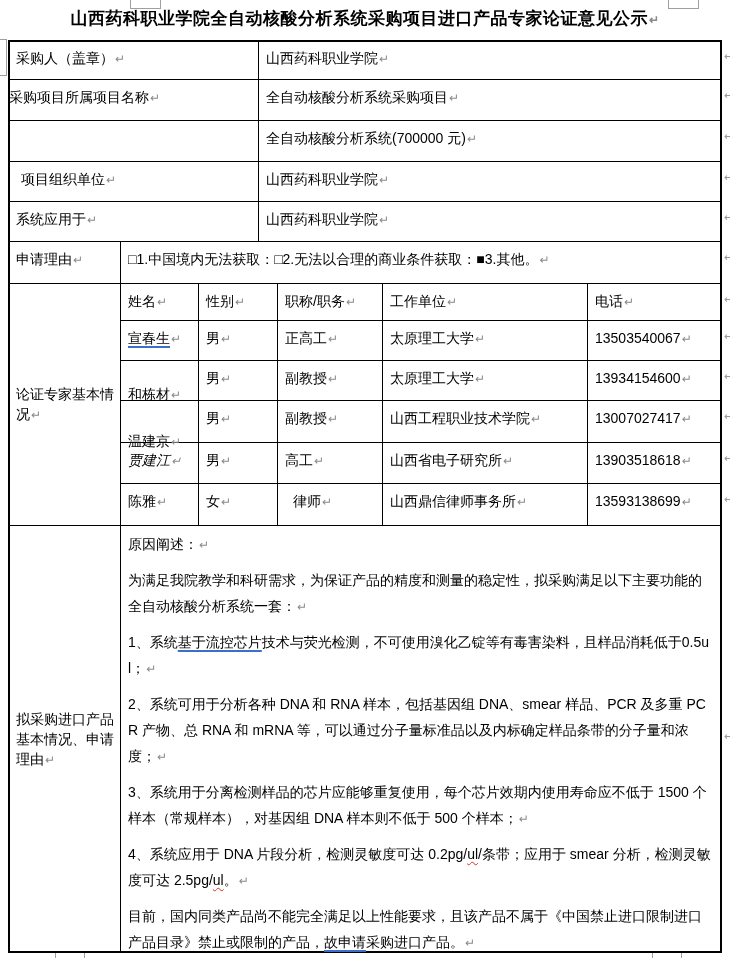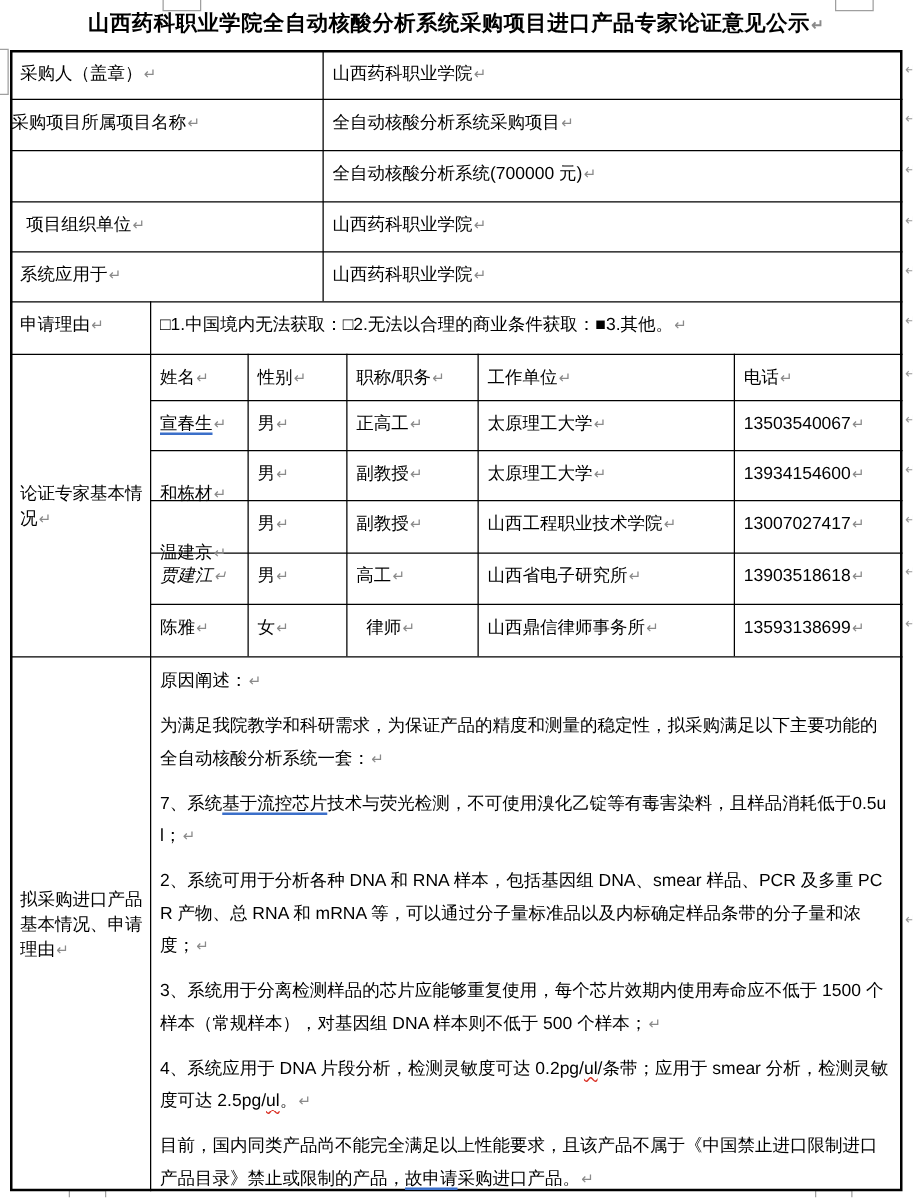--- a/index.html
+++ b/index.html
@@ -101,21 +101,21 @@
     <div class="cell" style="left: 198px; top: 483px; width: 79px; height: 42px;"><span><span>女</span><span class="pilcrow">↵</span></span></div>
     <div class="cell" style="left: 277px; top: 483px; width: 105px; height: 42px; padding-left: 16px;"><span><span>律师</span><span class="pilcrow">↵</span></span></div>
     <div class="cell" style="left: 382px; top: 483px; width: 205px; height: 42px;"><span><span>山西鼎信律师事务所</span><span class="pilcrow">↵</span></span></div>
     <div class="cell" style="left: 587px; top: 483px; width: 135px; height: 42px;"><span><span>13593138699</span><span class="pilcrow">↵</span></span></div>
     <div class="cell wrap vcenter" style="left: 8px; top: 525px; width: 112px; height: 428px;">
       <span><span>拟采购进口产品基本情况、申请理由</span><span class="pilcrow">↵</span></span>
     </div>
     <div class="prod" style="left: 120px; top: 525px; width: 602px; height: 428px;">
       <p><span>原因阐述：</span><span class="pilcrow">↵</span></p>
       <p><span>为满足我院教学和科研需求，为保证产品的精度和测量的稳定性，拟采购满足以下主要功能的全自动核酸分析系统一套：</span><span class="pilcrow">↵</span></p>
-      <p><span>7、系统</span><span class="u-blue">基于流控芯片</span><span>技术与荧光检测，不可使用溴化乙锭等有毒害染料，且样品消耗低于0.5ul；</span><span class="pilcrow">↵</span></p>
+      <p><span>1、系统</span><span class="u-blue">基于流控芯片</span><span>技术与荧光检测，不可使用溴化乙锭等有毒害染料，且样品消耗低于0.5ul；</span><span class="pilcrow">↵</span></p>
       <p><span>2、系统可用于分析各种 DNA 和 RNA 样本，包括基因组 DNA、smear 样品、PCR 及多重 PCR 产物、总 RNA 和 mRNA 等，可以通过分子量标准品以及内标确定样品条带的分子量和浓度；</span><span class="pilcrow">↵</span></p>
       <p><span>3、系统用于分离检测样品的芯片应能够重复使用，每个芯片效期内使用寿命应不低于 1500 个样本（常规样本），对基因组 DNA 样本则不低于 500 个样本；</span><span class="pilcrow">↵</span></p>
       <p><span>4、系统应用于 DNA 片段分析，检测灵敏度可达 0.2pg/</span><span class="u-red">ul</span><span>/条带；应用于 smear 分析，检测灵敏度可达 2.5pg/</span><span class="u-red">ul</span><span>。</span><span class="pilcrow">↵</span></p>
       <p><span>目前，国内同类产品尚不能完全满足以上性能要求，且该产品不属于《中国禁止进口限制进口产品目录》禁止或限制的产品，</span><span class="u-blue">故申请</span><span>采购进口产品。</span><span class="pilcrow">↵</span></p>
     </div>
     <div class="rowmark" style="left: 724px; top: 51px;">↵</div>
     <div class="rowmark" style="left: 724px; top: 90px;">↵</div>
     <div class="rowmark" style="left: 724px; top: 131px;">↵</div>
     <div class="rowmark" style="left: 724px; top: 172px;">↵</div>
     <div class="rowmark" style="left: 724px; top: 212px;">↵</div>

